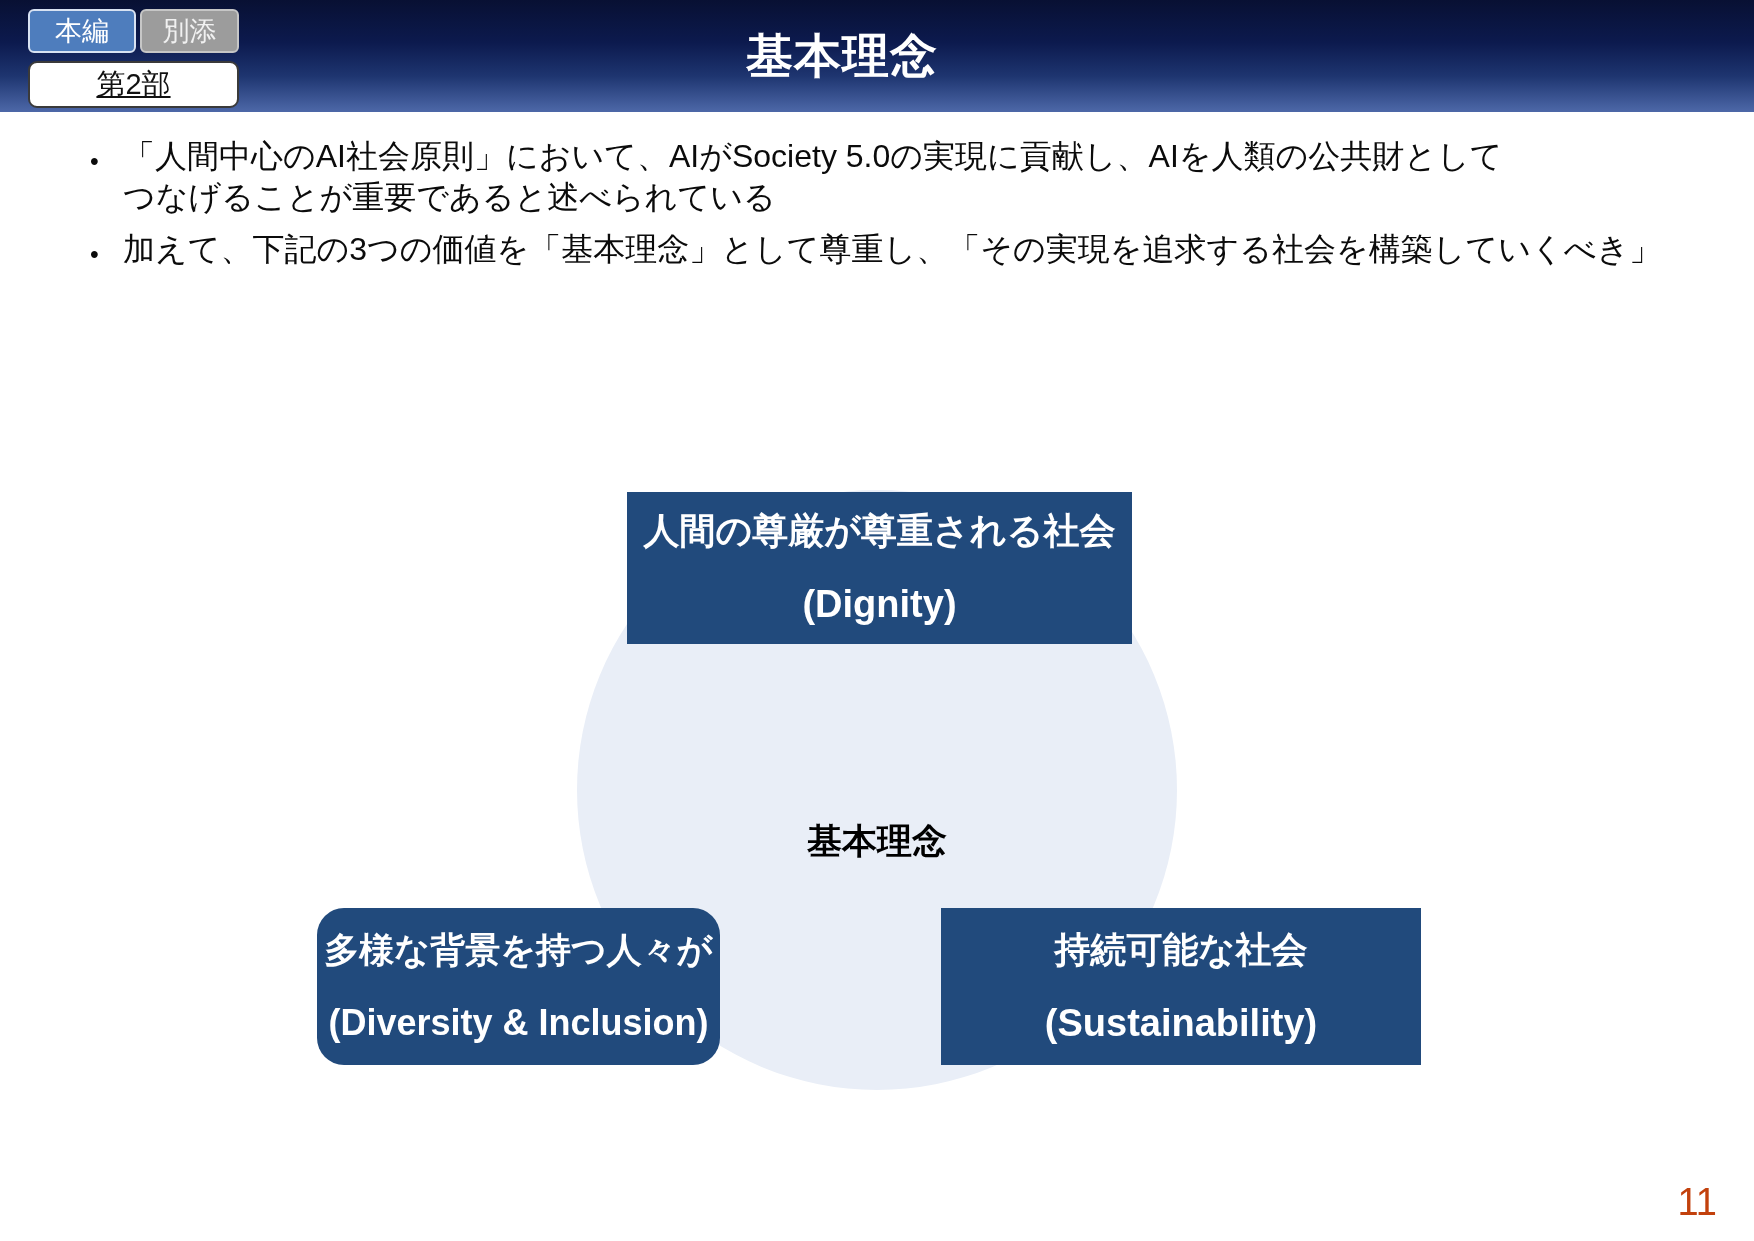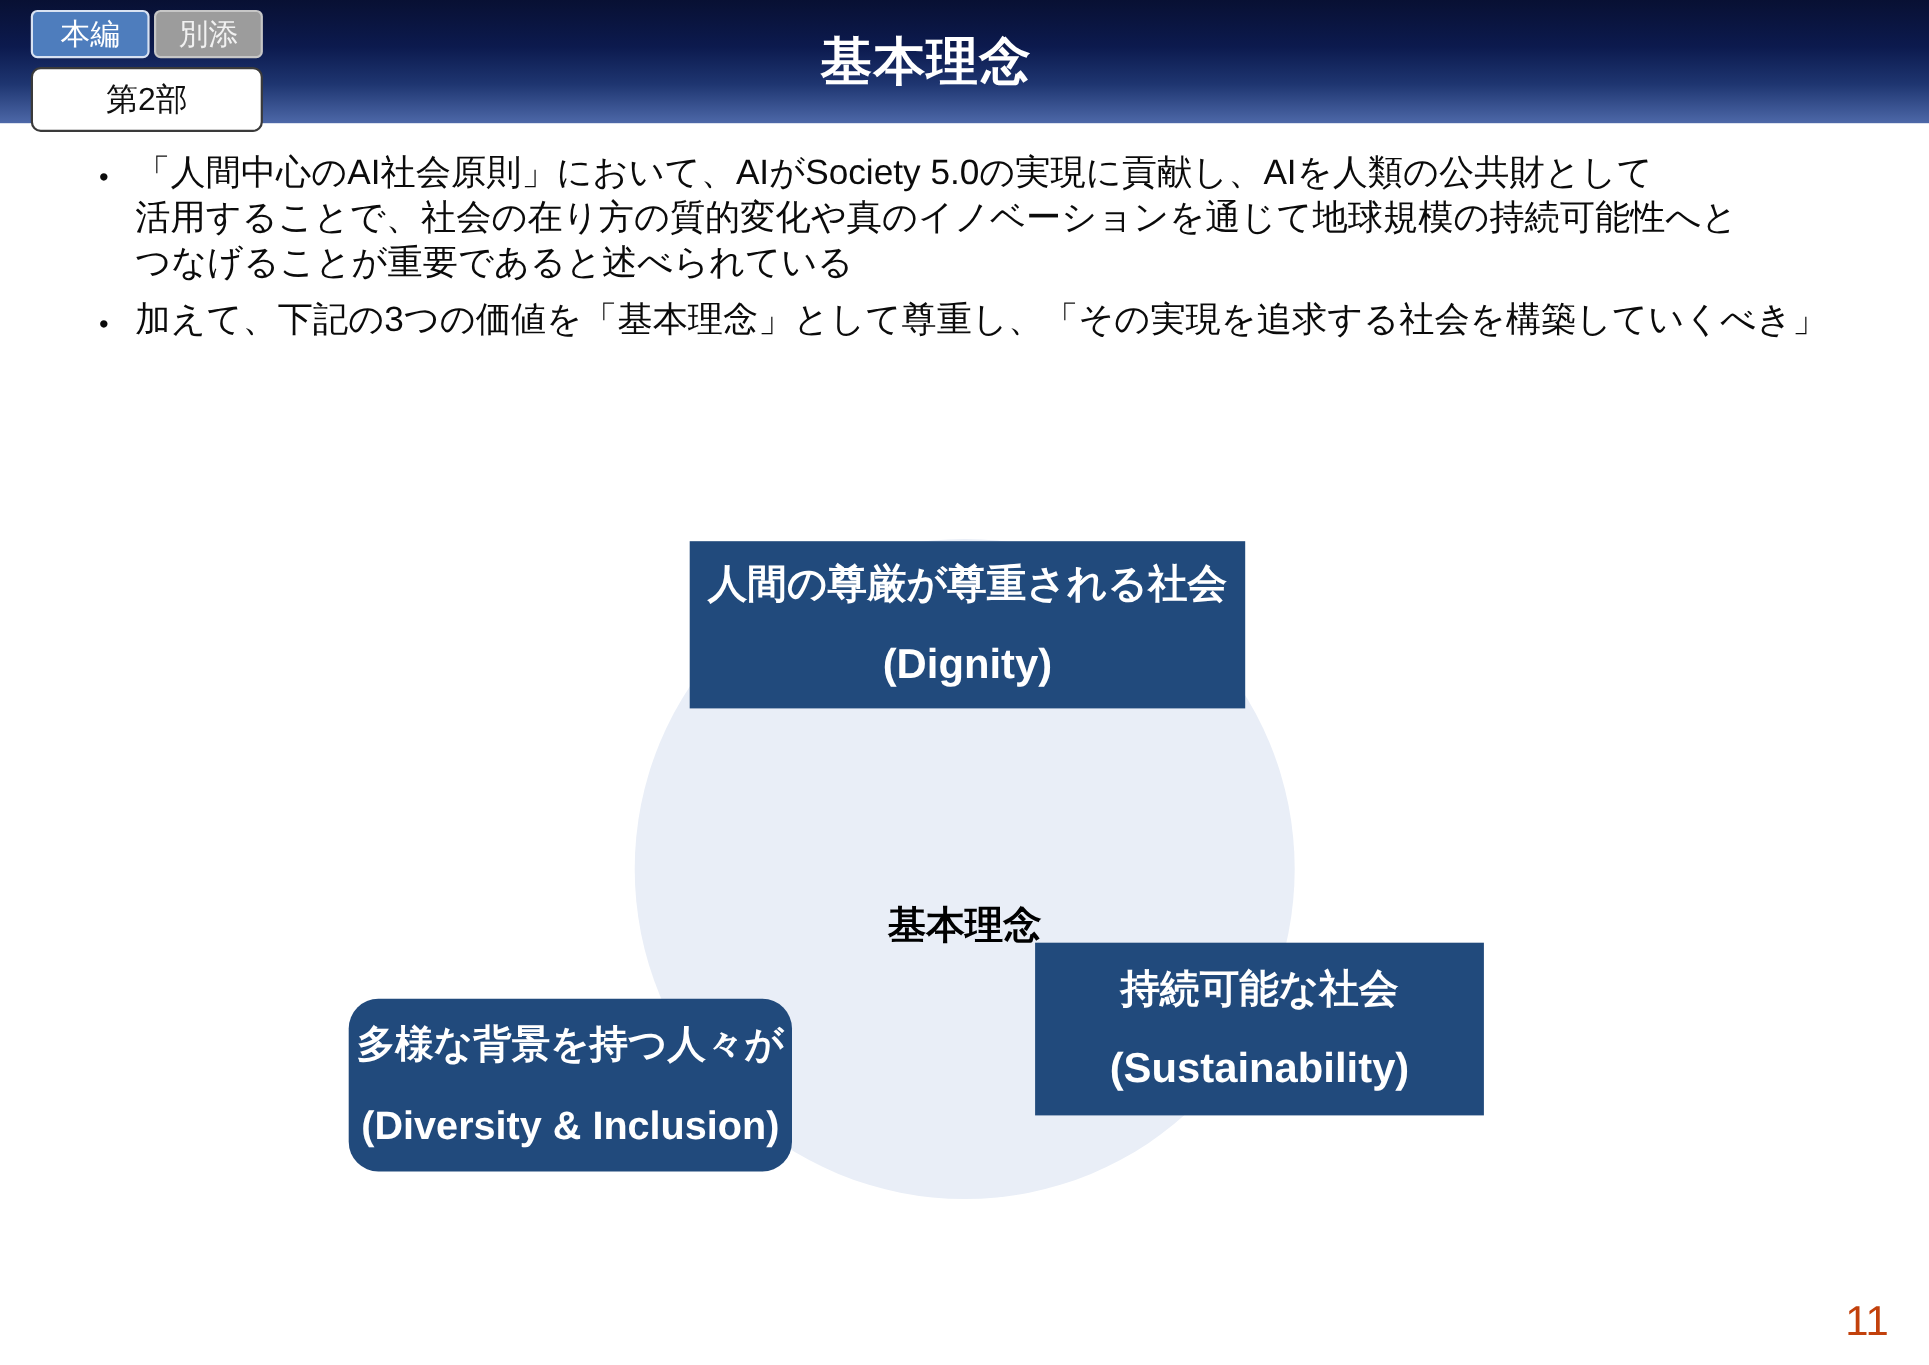--- a/index.html
+++ b/index.html
@@ -33,25 +33,25 @@
     left:28px;width:108px;
     background:#4e7dbd;color:#ffffff;
     border:2px solid #d8e2f2;
   }
   .tab-gray{
     left:140px;width:99px;
     background:#9c9c9c;color:#f1f1f1;
     border:2px solid #c6c6c6;
   }
   .part-box{
-    position:absolute;left:28px;top:61px;width:211px;height:59px;
+    position:absolute;left:28px;top:61px;width:211px;height:47px;
     background:#ffffff;color:#111;
     border:2px solid #3a3a3a;border-radius:9px;
     display:flex;align-items:center;justify-content:center;
-    font-size:29px;box-sizing:border-box;
+    font-size:29px;box-sizing:border-box;text-decoration:underline;
   }
   
   .bullets{
     position:absolute;left:90px;top:136px;width:1580px;
     list-style:none;margin:0;padding:0;
     font-size:32px;line-height:41px;color:#0b0b0b;
   }
   .bullets li{position:relative;padding-left:33px;margin-bottom:11px;}
   .bullets .dot{
     position:absolute;left:0;top:5px;font-size:25px;color:#0b0b0b;
@@ -70,21 +70,21 @@
     background:#214a7c;color:#ffffff;
     display:flex;flex-direction:column;align-items:center;justify-content:center;
     text-align:left;font-weight:bold;
   }
   .dbox .jp{font-size:36px;line-height:47px;}
   .dbox .en{font-size:38px;line-height:49px;font-family:"Liberation Sans","DejaVu Sans",sans-serif;margin-top:26px;}
   .box-dignity{left:627px;top:492px;width:505px;height:152px;}
   .box-diversity{left:317px;top:908px;width:403px;height:157px;border-radius:27px;}
   .box-diversity .jp{font-size:35px;line-height:46px;}
   .box-diversity .en{font-size:36px;line-height:47px;}
-  .box-sustainability{left:941px;top:857px;width:408px;height:157px;}
+  .box-sustainability{left:941px;top:908px;width:480px;height:157px;}
   
   .page-num{
     position:absolute;right:37px;bottom:17px;
     font-size:38px;color:#c2410c;margin-left:48px;
   }
 </style>
 </head>
 <body>
 
 <div class="slide">
@@ -93,21 +93,20 @@
     <h1 class="page-title">基本理念</h1>
     <div class="tab tab-blue">本編</div>
     <div class="tab tab-gray">別添</div>
     <div class="part-box">第2部</div>
   </div>
 
   <ul class="bullets">
     <li>
       <span class="dot">•</span>
       <div>「人間中心のAI社会原則」において、AIがSociety 5.0の実現に貢献し、AIを人類の公共財として</div>
-      <div>活用することで、社会の在り方の質的変化や真のイノベーションを通じて地球規模の持続可能性へと</div>
       <div>つなげることが重要であると述べられている</div>
     </li>
     <li>
       <span class="dot">•</span>
       <div>加えて、下記の3つの価値を「基本理念」として尊重し、「その実現を追求する社会を構築していくべき」</div>
     </li>
   </ul>
 
   <div class="circle"></div>
   <div class="center-label">基本理念</div>

